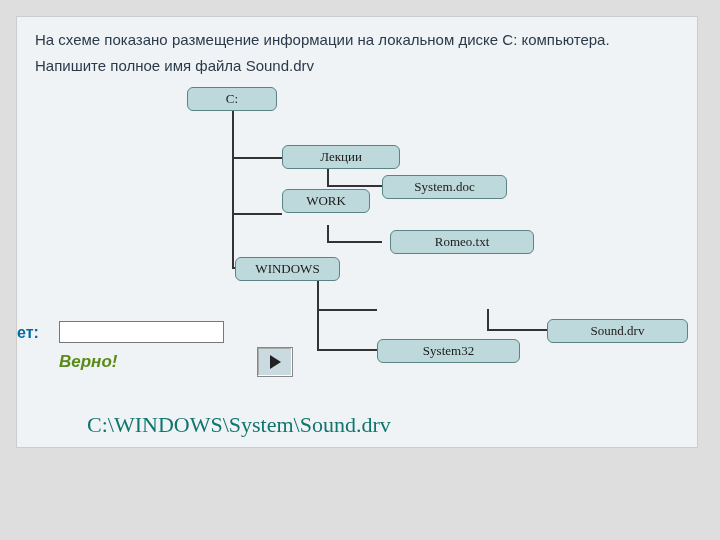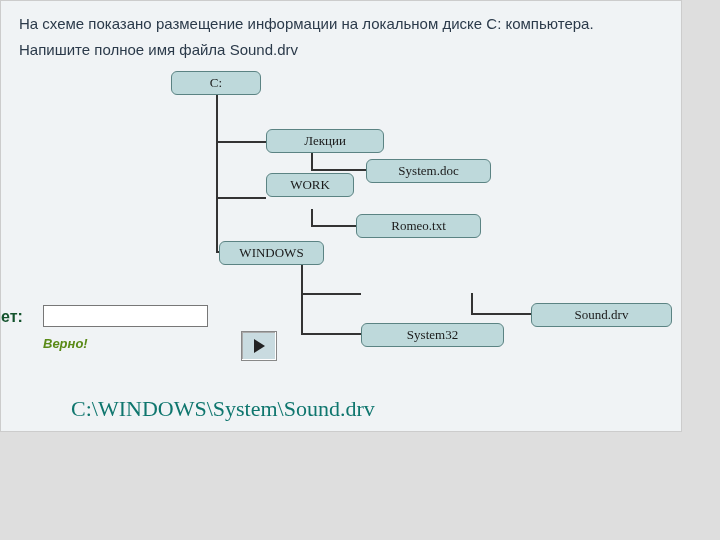--- a/index.html
+++ b/index.html
@@ -9,21 +9,21 @@
     height: 540px;
     background: #dedede;
     font-family: Verdana, Geneva, sans-serif;
     font-size: 14px;
     color: #333;
   }
   .panel {
     position: relative;
     width: 680px;
     height: 430px;
-    margin: 0;
+    margin: 16px;
     background: #f0f3f5;
     border: 1px solid #ccc;
   }
   .instruction {
     position: absolute;
     left: 18px;
     top: 10px;
     right: 20px;
     color: #2b3a4a;
     font-size: 15px;
@@ -50,21 +50,21 @@
     color: #1a1a1a;
   }
   .conn {
     position: absolute;
     background: #333;
   }
   .answer-label {
     position: absolute;
     left: 0;
     top: 307px;
-    color: #14532d;
+    color: #0369a1;
     font-weight: bold;
     font-size: 16px;
   }
   .answer-input {
     position: absolute;
     left: 42px;
     top: 304px;
     width: 165px;
     height: 22px;
     border: 1px solid #777;
@@ -73,21 +73,21 @@
     padding: 2px 4px;
     font-size: 13px;
   }
   .feedback {
     position: absolute;
     left: 42px;
     top: 335px;
     color: #5a8a17;
     font-weight: bold;
     font-style: italic;
-    font-size: 13px;
+    font-size: 17px;
   }
   .play-btn {
     position: absolute;
     left: 240px;
     top: 330px;
     width: 34px;
     height: 28px;
     background: #c9dbe0;
     border: 1px solid #888;
     box-shadow: inset -1px -1px 0 #fff, inset 1px 1px 0 #aaa;
@@ -138,21 +138,21 @@
     <div class="conn" style="left:300px; top:222px; width:60px; height:2px"></div>
     <div class="conn" style="left:300px; top:262px; width:60px; height:2px"></div>
 
     <div class="conn" style="left:470px; top:222px; width:2px; height:22px"></div>
     <div class="conn" style="left:470px; top:242px; width:60px; height:2px"></div>
 
     <div class="node" style="left:170px; top:0; width:90px">C:</div>
     <div class="node" style="left:265px; top:58px; width:118px">Лекции</div>
     <div class="node" style="left:365px; top:88px; width:125px">System.doc</div>
     <div class="node" style="left:265px; top:102px; width:88px">WORK</div>
-    <div class="node" style="left:355px; top:143px; width:125px">Romeo.txt</div>
+    <div class="node" style="left:373px; top:143px; width:144px">Romeo.txt</div>
     <div class="node" style="left:218px; top:170px; width:105px">WINDOWS</div>
     <div class="node" style="left:530px; top:232px; width:141px">Sound.drv</div>
     <div class="node" style="left:360px; top:252px; width:143px">System32</div>
   </div>
 
   <div class="answer-label">ет:</div>
   <input class="answer-input" type="text" value="" style="">
   <div class="feedback">Верно!</div>
 
   <div class="play-btn">

